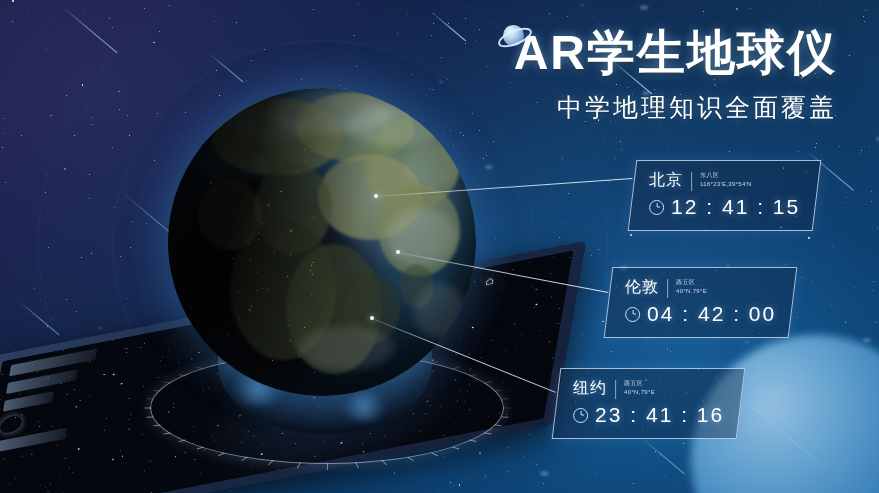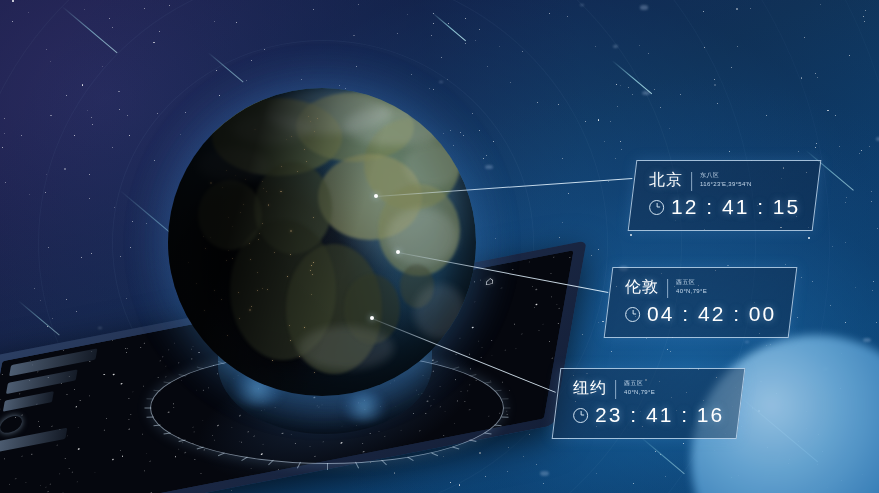--- a/index.html
+++ b/index.html
@@ -1287,20 +1287,28 @@
   <div id="connectors">
       <div class="connector" style="left:376px;top:196px;width:256.6px;transform:rotate(-4.02deg)"></div>
       <div class="node-dot" style="left:374px;top:194px"></div>
       <div class="connector" style="left:398px;top:252px;width:213.8px;transform:rotate(10.78deg)"></div>
       <div class="node-dot" style="left:396px;top:250px"></div>
       <div class="connector" style="left:372px;top:318px;width:198.3px;transform:rotate(21.91deg)"></div>
       <div class="node-dot" style="left:370px;top:316px"></div>
     </div>
 
   <div class="title-block">
+    <div style="position:relative; display:inline-block;">
+      <div class="planet-badge">
+        <div class="planet-body"></div>
+        <div class="planet-ring"></div>
+      </div>
+      <h1 class="main-title">AR学生地球仪</h1>
+    </div>
+    <p class="sub-title">中学地理知识全面覆盖</p>
   </div>
 
   <div class="card" style="left:632px; top:160px;">
     <div class="card-inner">
       <div class="card-head">
         <div class="card-city">北京</div>
         <div class="card-sep"></div>
         <div class="card-meta">
           <span>东八区</span>
           <span>116°23'E,39°54'N</span>

